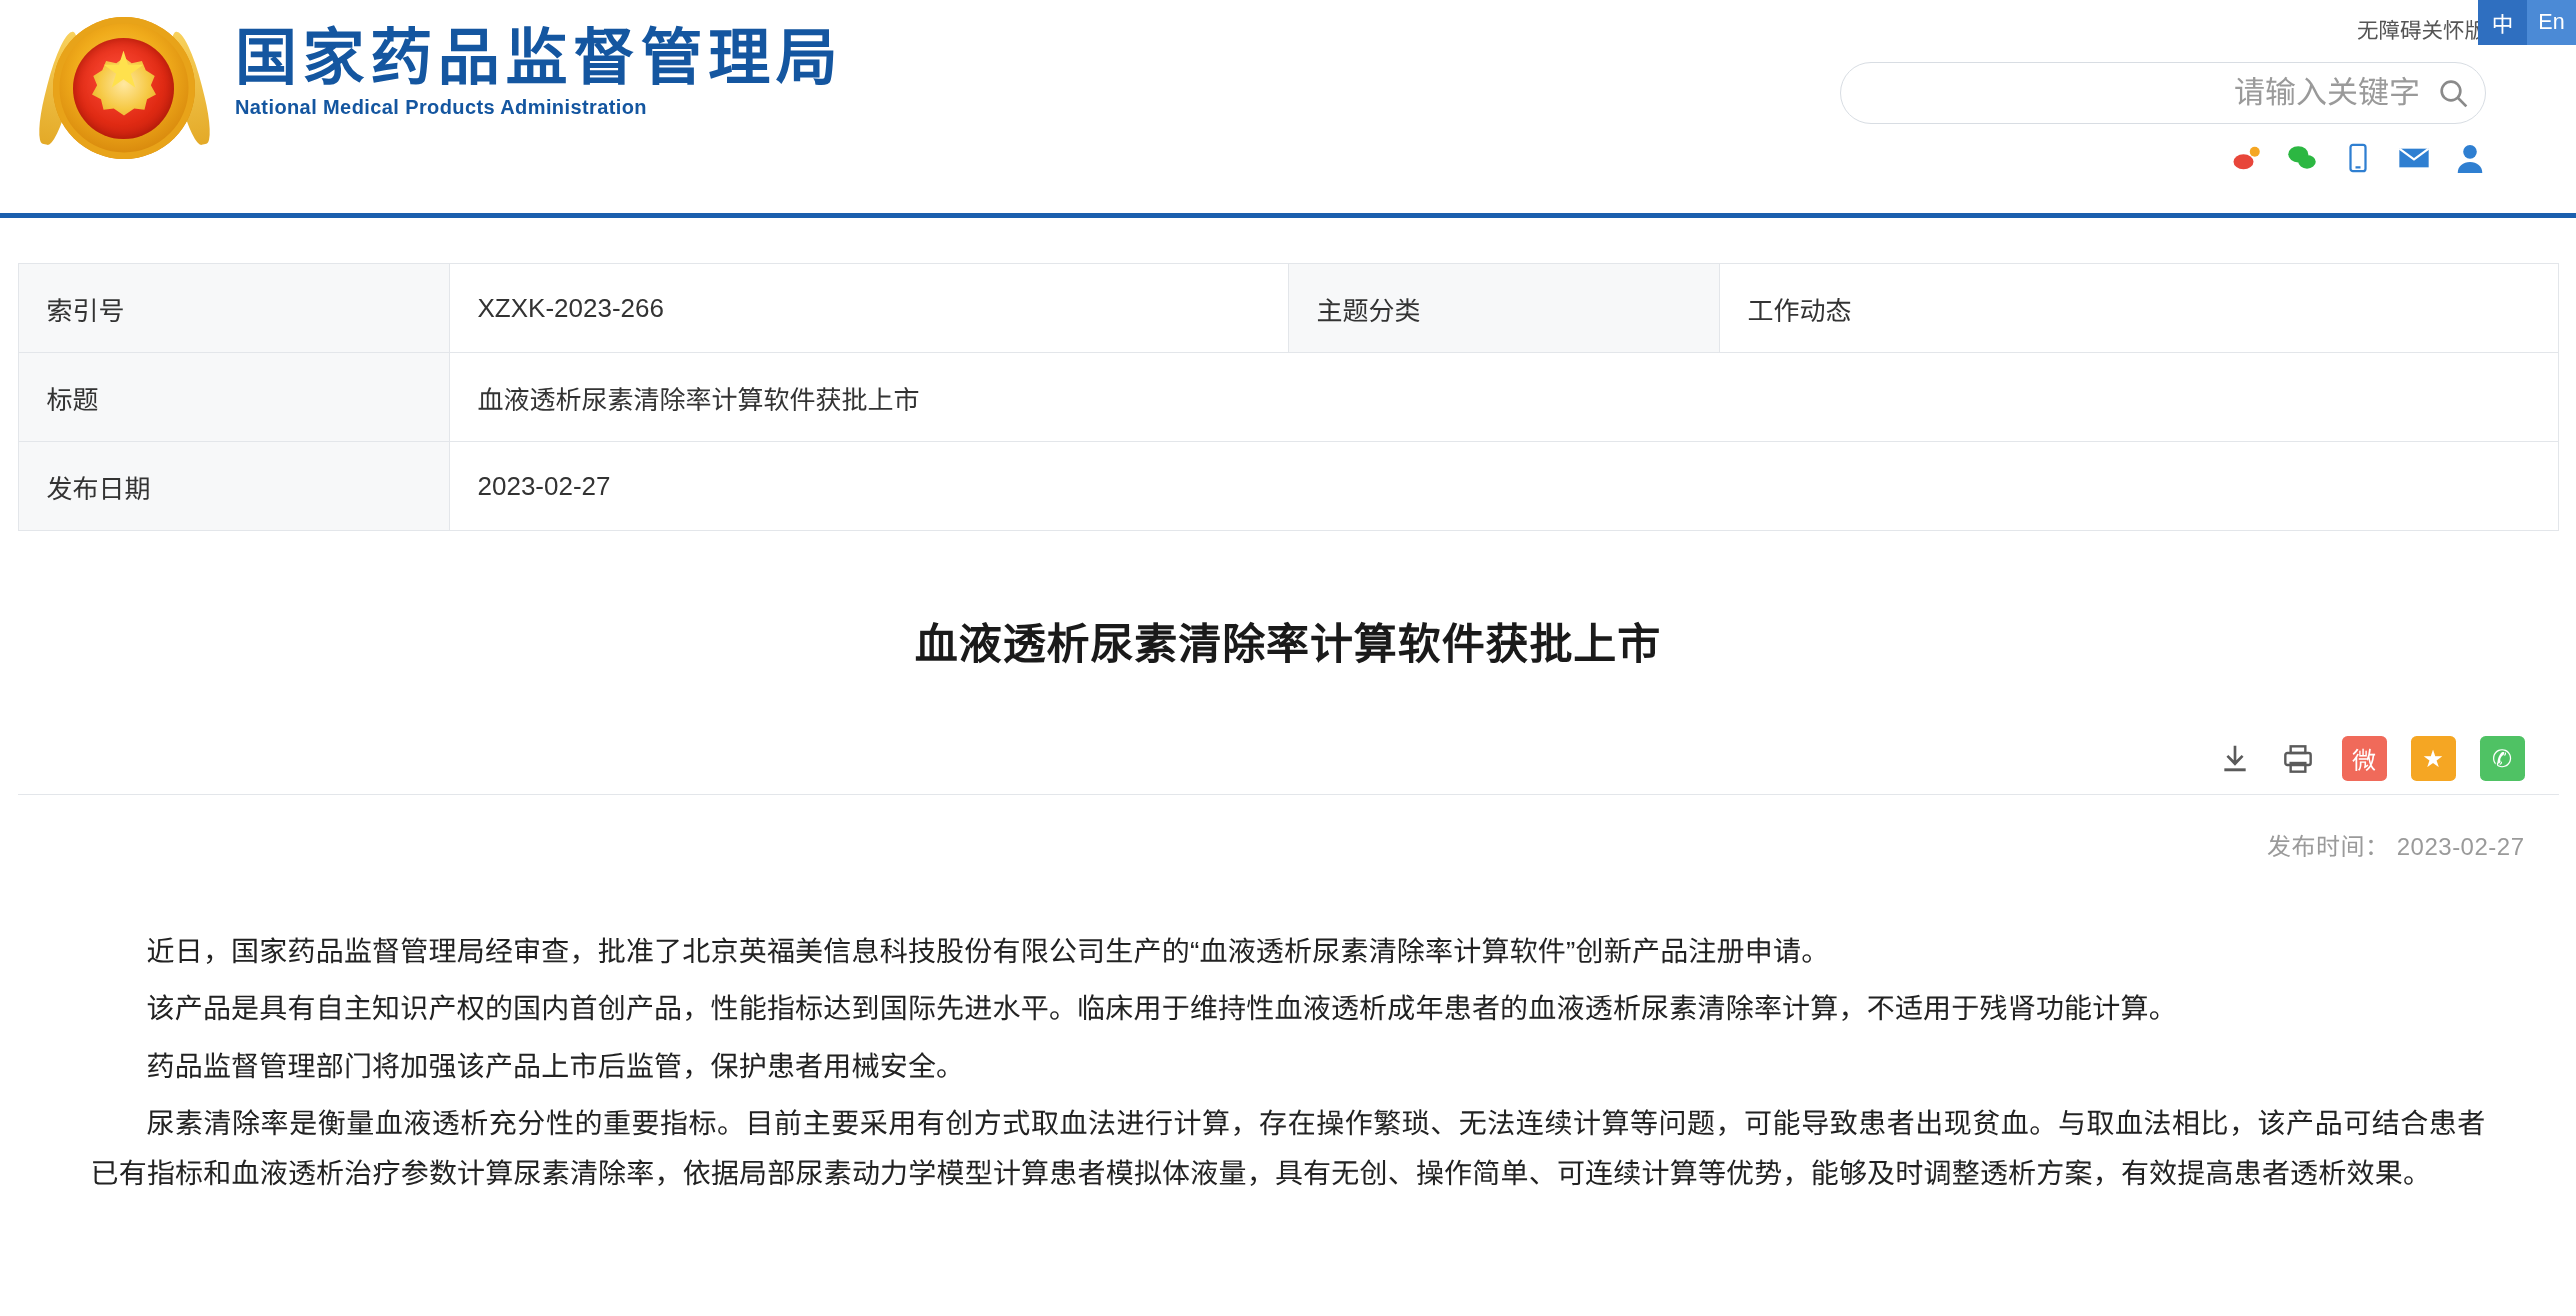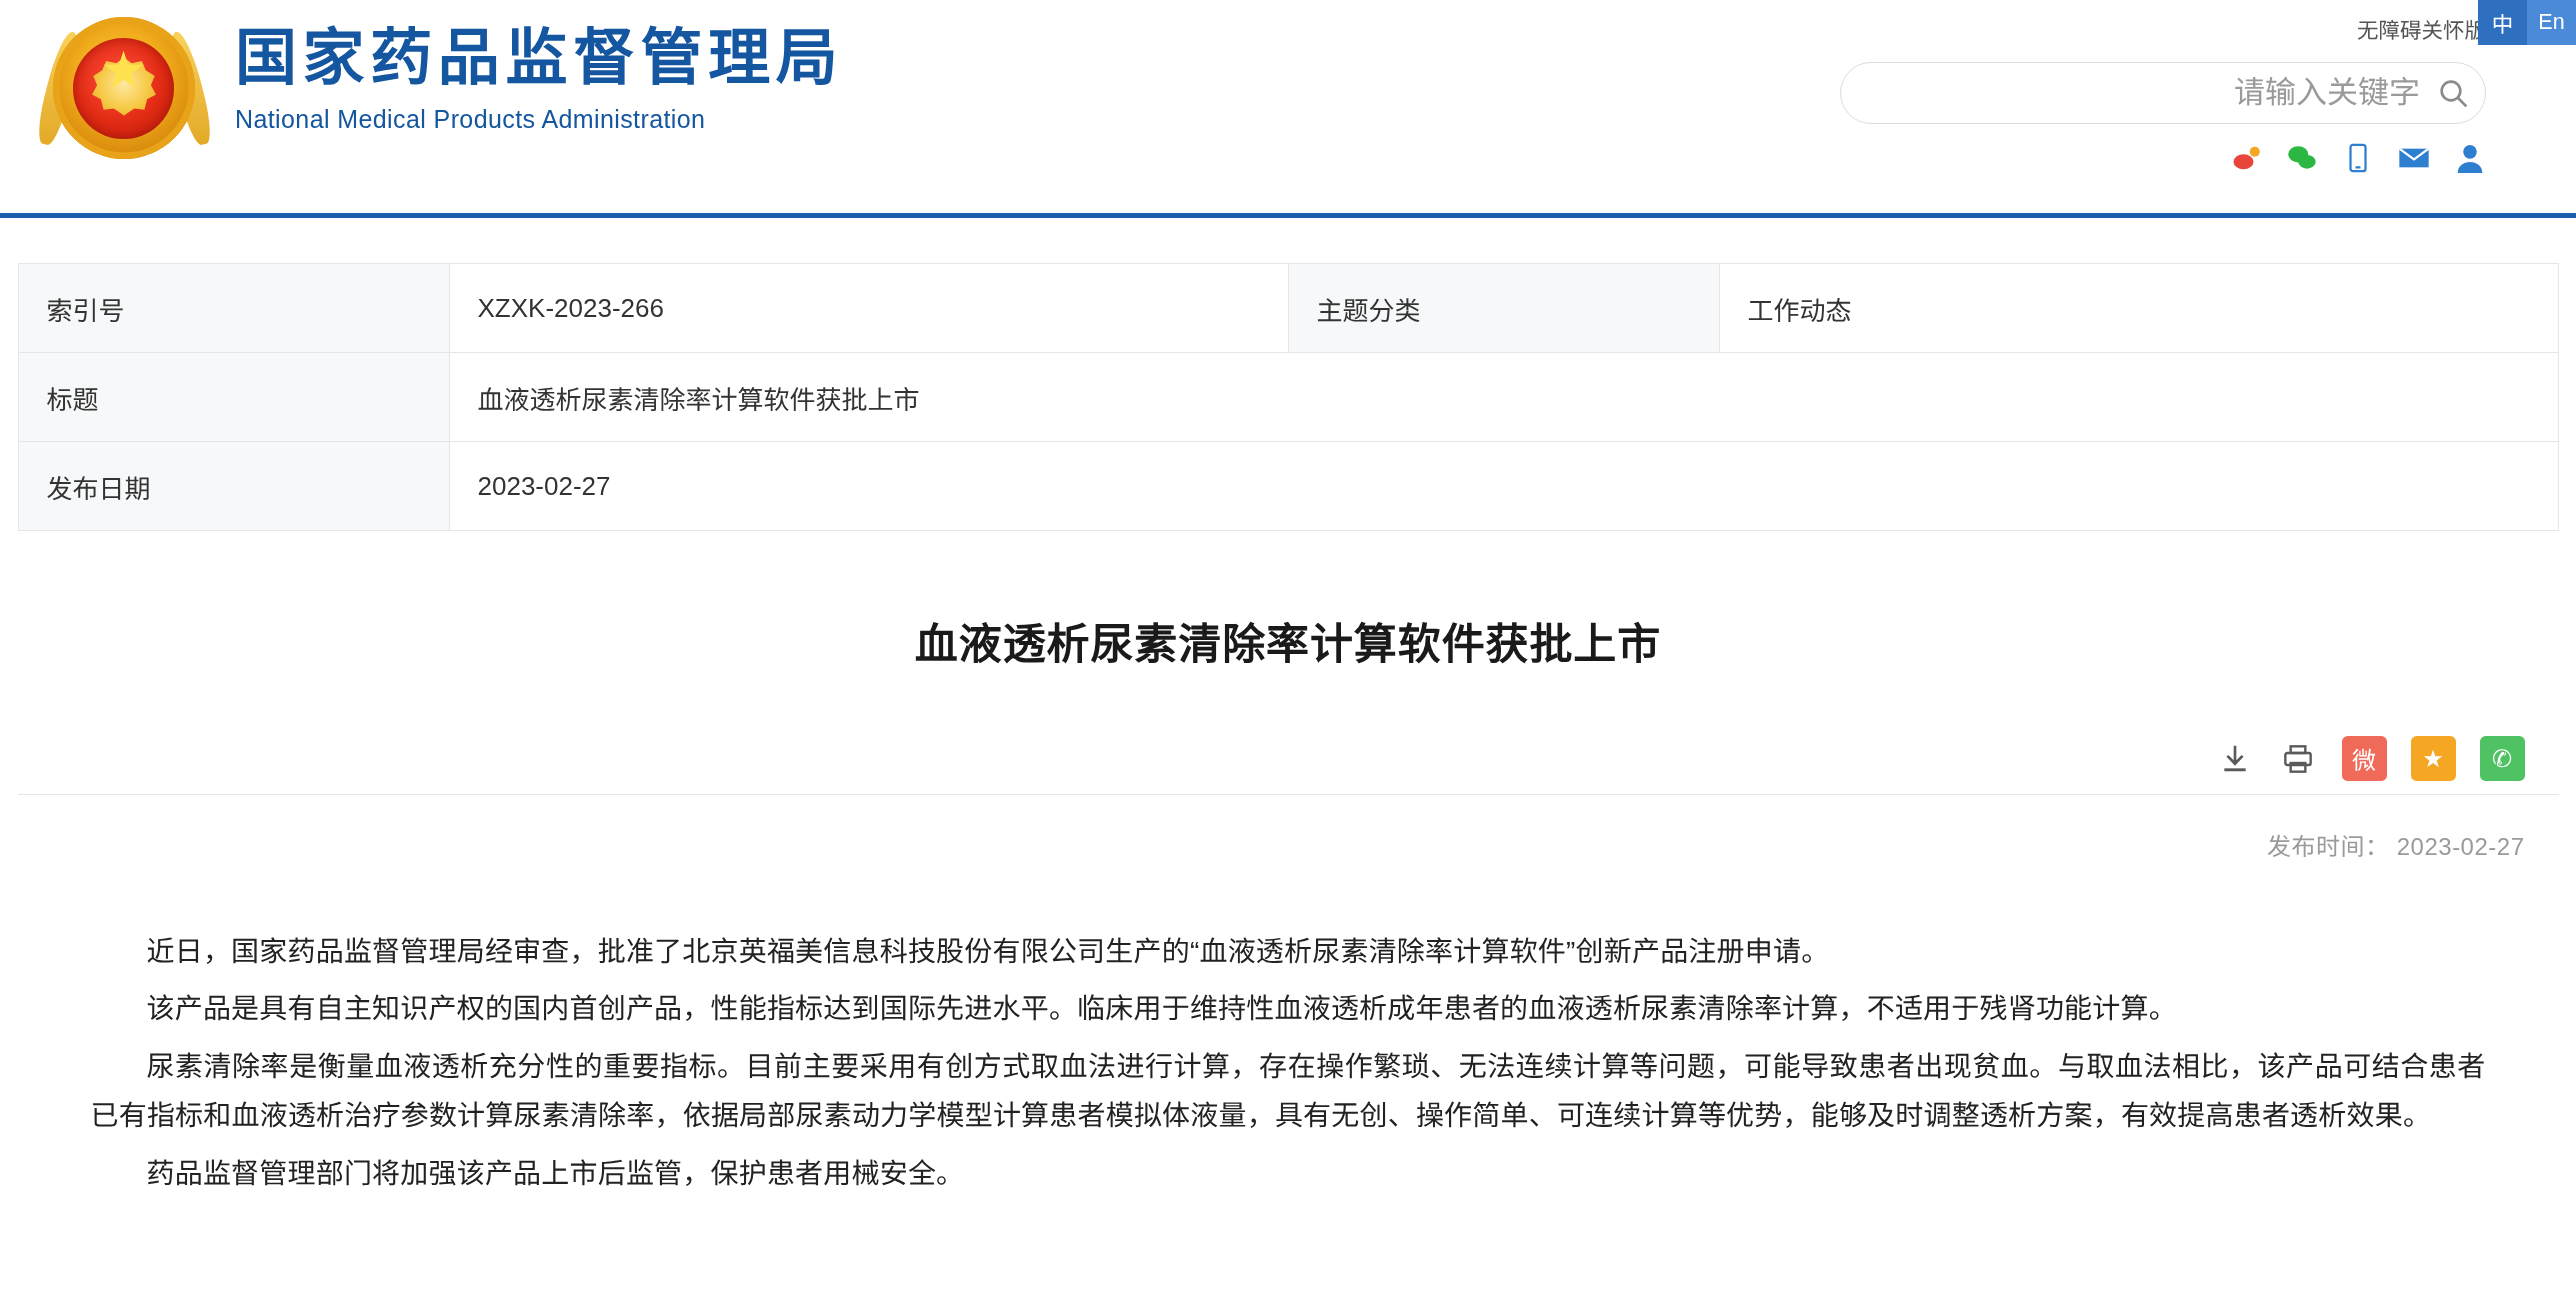--- a/index.html
+++ b/index.html
@@ -84,23 +84,23 @@
   }
   .brand-cn {
     font-size: 62px;
     font-weight: 700;
     letter-spacing: 5.6px;
     color: #1456a0;
     line-height: 1.1;
     white-space: nowrap;
   }
   .brand-en {
-    margin-top: 13px;
-    font-size: 25px;
-    font-weight: 400;
+    margin-top: 4px;
+    font-size: 20px;
+    font-weight: 700;
     color: #1456a0;
     letter-spacing: 0.4px;
     white-space: nowrap;
   }
 
   
   .util {
     position: absolute;
     right: 90px;
     top: 13px;
@@ -399,18 +399,18 @@
   <hr class="hr-line">
 
   <div class="pubtime">
     <span>发布时间：</span>
     <span>2023-02-27</span>
   </div>
 
   <div class="body-text">
     <p>近日，国家药品监督管理局经审查，批准了北京英福美信息科技股份有限公司生产的“血液透析尿素清除率计算软件”创新产品注册申请。</p>
     <p>该产品是具有自主知识产权的国内首创产品，性能指标达到国际先进水平。临床用于维持性血液透析成年患者的血液透析尿素清除率计算，不适用于残肾功能计算。</p>
+    <p>药品监督管理部门将加强该产品上市后监管，保护患者用械安全。</p>
     <p>尿素清除率是衡量血液透析充分性的重要指标。目前主要采用有创方式取血法进行计算，存在操作繁琐、无法连续计算等问题，可能导致患者出现贫血。与取血法相比，该产品可结合患者已有指标和血液透析治疗参数计算尿素清除率，依据局部尿素动力学模型计算患者模拟体液量，具有无创、操作简单、可连续计算等优势，能够及时调整透析方案，有效提高患者透析效果。</p>
-    <p>药品监督管理部门将加强该产品上市后监管，保护患者用械安全。</p>
   </div>
 
 </div>
 
 
 </body></html>

